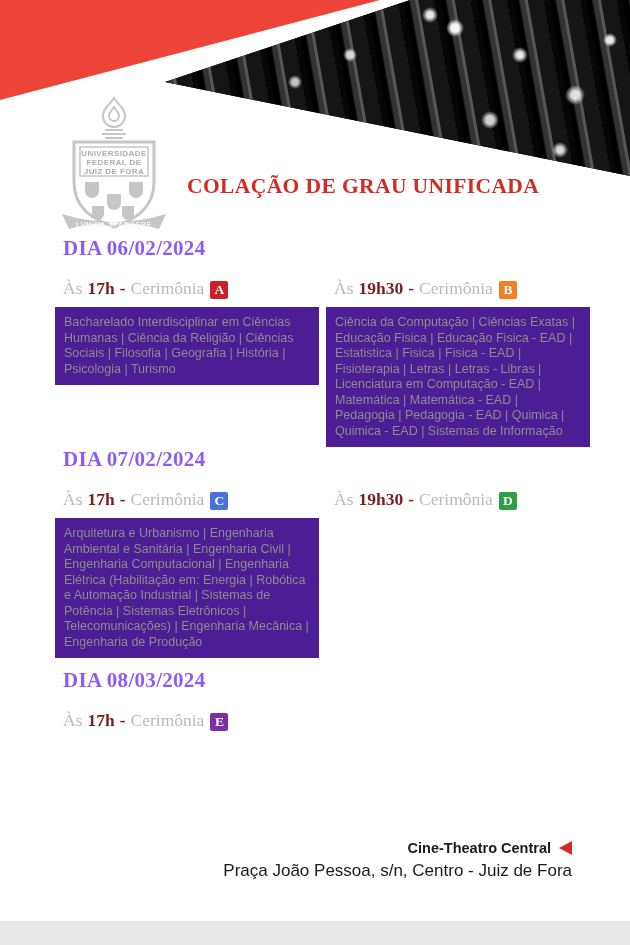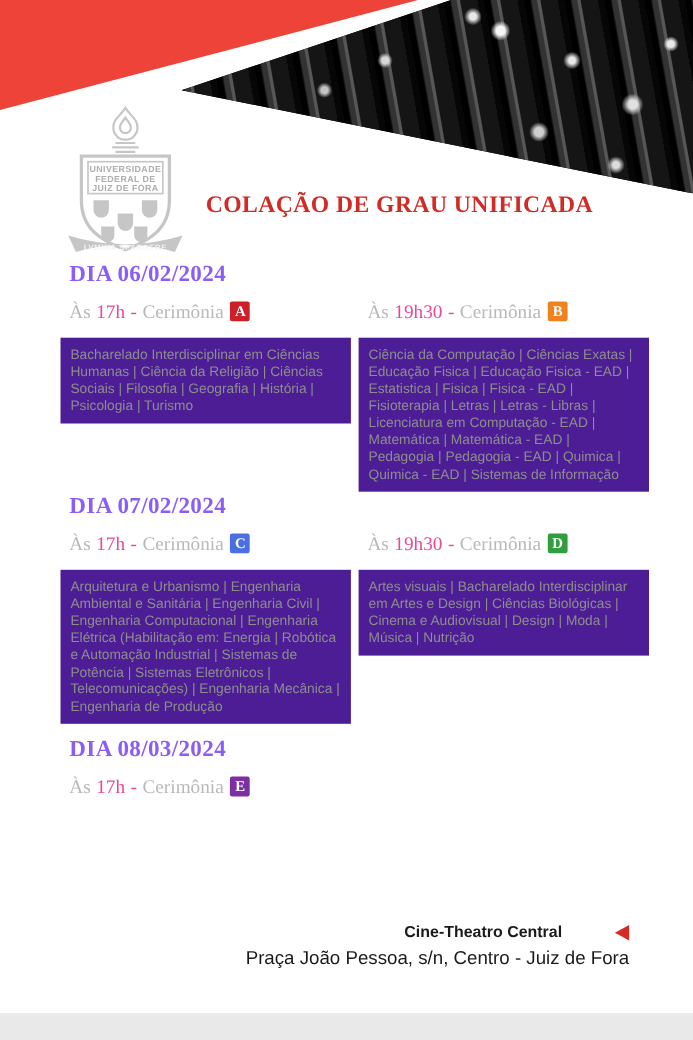--- a/index.html
+++ b/index.html
@@ -40,36 +40,36 @@
   .day{position:absolute;left:55px;width:535px;}
   #day1{top:236px}#day2{top:447px}#day3{top:668px}
   .day h2{
     margin:0 0 0 8px;font-family:"Liberation Serif",serif;font-weight:700;
     font-size:21px;color:#8b5cf6;letter-spacing:.3px;
   }
   .row{display:flex;gap:7px;margin-top:6px;align-items:flex-start;}
   .col{width:264px;}
   .cer{
     font-family:"Liberation Serif",serif;font-size:17.5px;color:#b9b9b9;
-    padding-left:8px;height:32px;display:flex;align-items:center;white-space:nowrap;
+    padding-left:8px;height:32px;display:flex;align-items:flex-end;white-space:nowrap;
   }
-  .cer .time,.cer .dash{color:#ec4899;font-weight:400;}
+  .cer .time,.cer .dash{color:#7f1d1d;font-weight:700;}
   .cer .sp{width:5px;display:inline-block;}
   .badge{
     display:inline-block;min-width:14px;height:18px;border-radius:2px;color:#fff;
     font-family:"Liberation Serif",serif;font-weight:700;font-size:13.5px;line-height:18px;
     text-align:center;padding:0 2px;margin-left:6px;
   }
   .courses{
     margin-top:8px;background:#4c1d95;padding:8px 9px;
     font-size:12.5px;line-height:15.5px;color:#8d8d8d;
   }
   
   .footer{position:absolute;right:58px;top:840px;text-align:right;color:#1a1a1a;}
-  .venue{font-weight:700;font-size:14.5px;display:flex;align-items:center;justify-content:flex-end;gap:40px;}
+  .venue{font-weight:700;font-size:14.5px;display:flex;align-items:center;justify-content:flex-end;}
   .tri{
     width:0;height:0;border-top:7px solid transparent;border-bottom:7px solid transparent;
     border-right:13px solid #d32b25;margin-left:8px;
   }
   .address{font-size:17px;margin-top:5px;}
 </style>
 </head>
 <body>
 
 <div class="page">
@@ -157,21 +157,20 @@
         <div class="cer">
           <span>Às</span>
             <span class="sp"></span>
           <span class="time">19h30</span>
             <span class="sp"></span>
           <span class="dash">-</span>
             <span class="sp"></span>
           <span>Cerimônia</span>
           <span class="badge" style="background-color: rgb(47, 158, 65);">D</span>
         </div>
-        <div class="courses">Artes visuais | Bacharelado Interdisciplinar em Artes e Design | Ciências Biológicas | Cinema e Audiovisual | Design | Moda | Música | Nutrição</div>
       </div>
     </div>
   </section>
 
   <section class="day" id="day3">
     <h2>DIA 08/03/2024</h2>
     <div class="row">
       <div class="col">
         <div class="cer">
           <span>Às</span>

